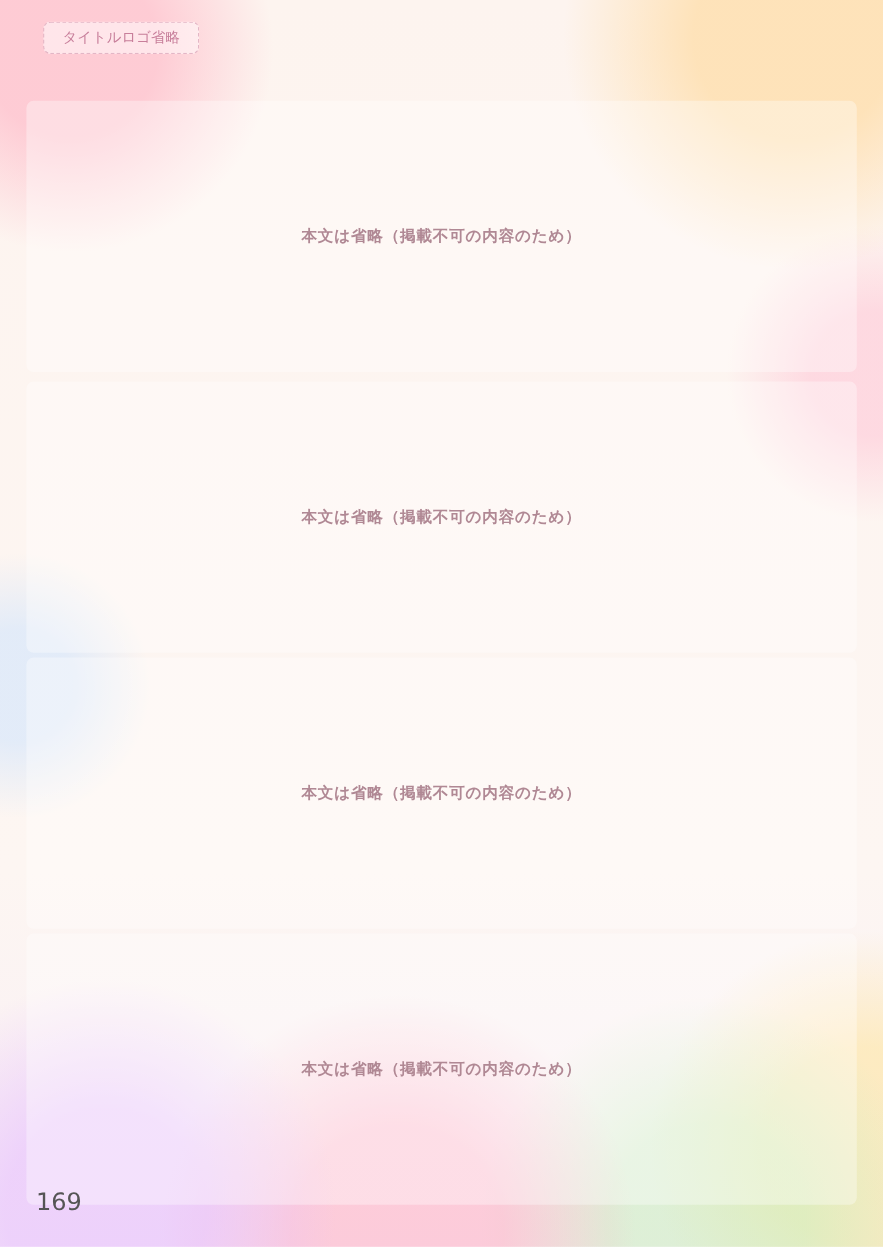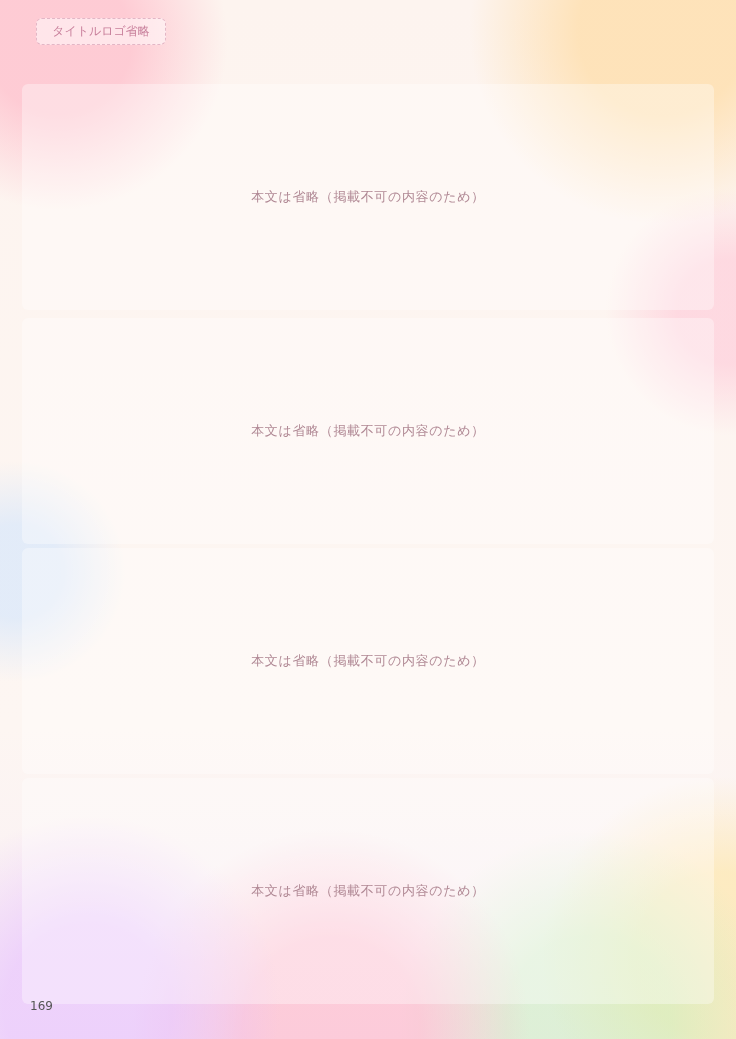--- a/index.html
+++ b/index.html
@@ -17,31 +17,31 @@
       radial-gradient(circle at 98% 92%, rgba(255,230,160,.6) 0 7%, transparent 15%),
       linear-gradient(180deg,#fdf4ef 0%,#fdf6f2 70%,#f8eef5 100%);
   }
   .sheet{position:absolute;inset:0;}
   .band{
     position:absolute;left:22px;right:22px;height:226px;
     border-radius:6px;background:rgba(255,255,255,.35);
   }
   .omitted{
     position:absolute;inset:0;display:flex;align-items:center;justify-content:center;
-    color:#b08894;font-size:13px;letter-spacing:.05em;
+    color:#b08894;font-size:13px;letter-spacing:.05em;font-weight:bold;
   }
   .titleblock{
     position:absolute;left:36px;top:18px;width:130px;text-align:center;
   }
   .title-omitted{
     color:#c87f9b;font-size:12px;border:1px dashed #e3b6c6;border-radius:6px;
     padding:4px 4px;background:rgba(255,255,255,.5);
   }
   .pagenum{
-    position:absolute;left:30px;bottom:26px;color:#555;font-size:12px;
+    position:absolute;left:30px;bottom:26px;color:#555;font-size:20px;
   }
 </style>
 </head>
 <body>
 
 <div class="sheet">
 
   <div class="titleblock">
     <div class="title-omitted">タイトルロゴ省略</div>
   </div>

